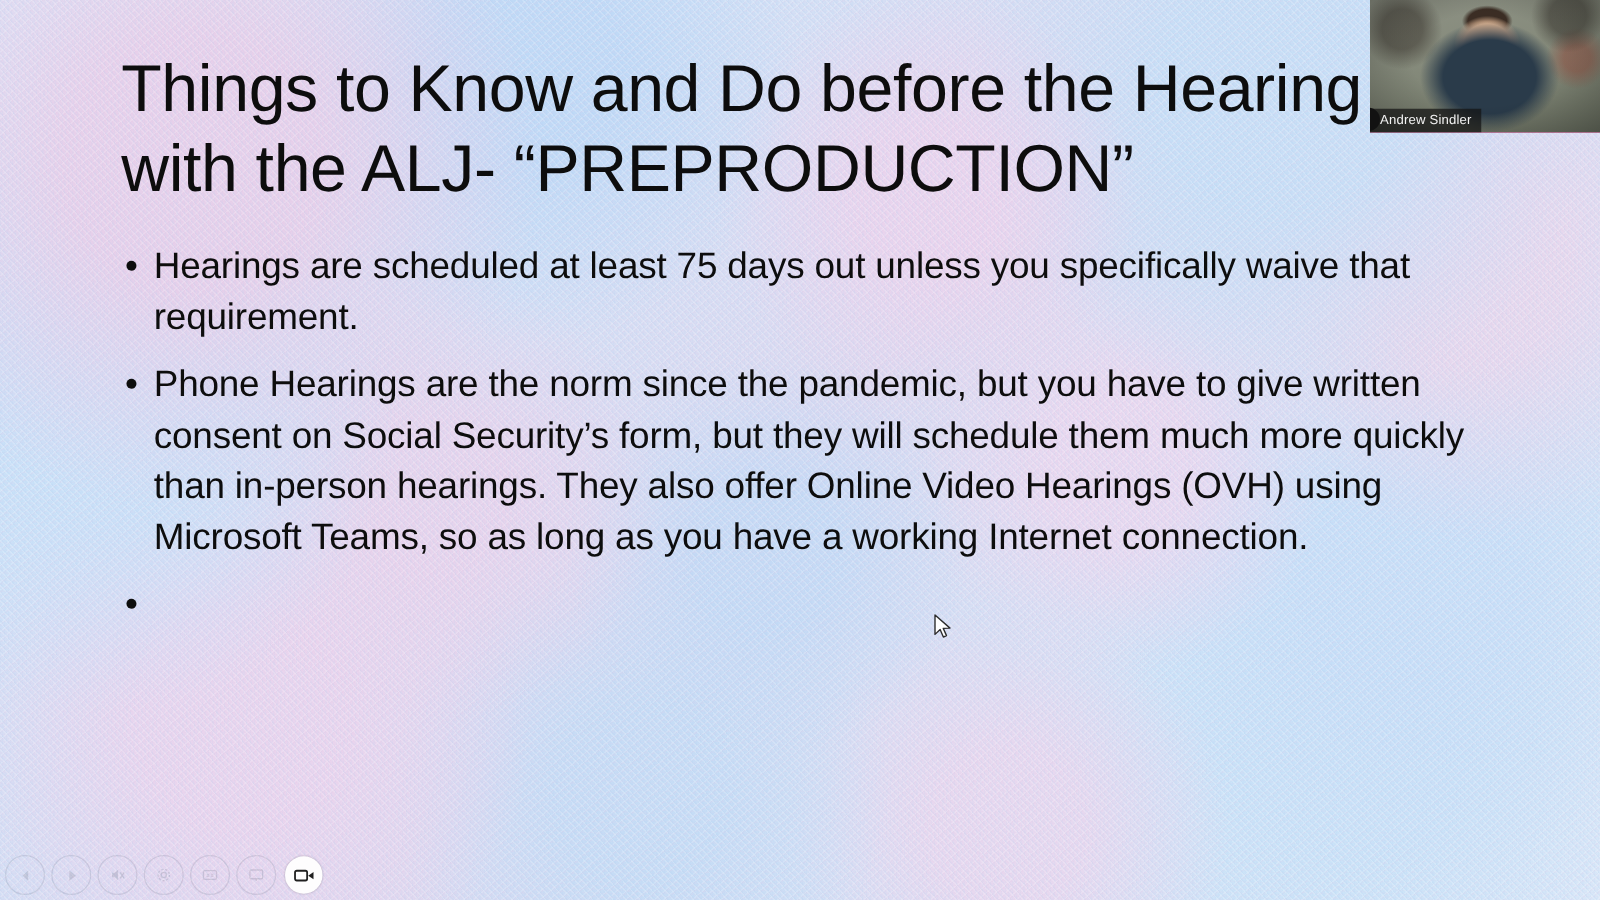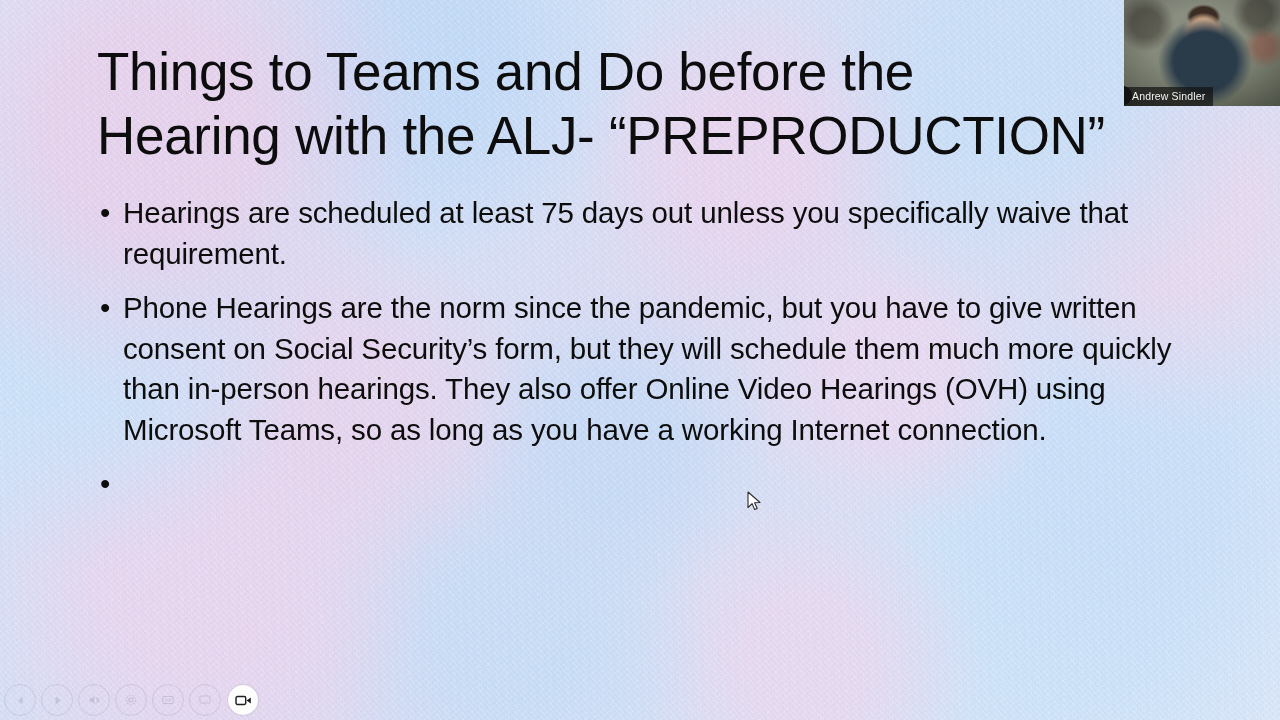--- a/index.html
+++ b/index.html
@@ -92,21 +92,21 @@
     top: 0;
     font-size: 29.5px;
     line-height: 40.5px;
   }
 
   
   #video-tile {
     position: absolute;
     right: 0;
     top: 0;
-    width: 156px;
+    width: 184px;
     height: 106px;
     overflow: hidden;
     background: #be185d;
   }
   #video-frame {
     position: absolute;
     inset: 0;
     background:
       radial-gradient(ellipse 42% 58% at 52% 58%, #2a3b4a 0 48%, rgba(42,59,74,0) 72%),
       radial-gradient(ellipse 17% 26% at 51% 34%, #d9b190 0 62%, rgba(217,177,144,0) 85%),
@@ -196,21 +196,21 @@
 </head>
 <body>
 
 <div id="stage">
 
   <div id="slide-bg"></div>
   <div id="slide-noise"></div>
 
   <div id="slide-content">
 
-    <div id="slide-title">Things to Teams and Do before the Hearing with the ALJ- “PREPRODUCTION”</div>
+    <div id="slide-title">Things to Know and Do before the Hearing with the ALJ- “PREPRODUCTION”</div>
 
     <ul id="bullet-list">
 
       <li class="bullet-item">
         <span class="dot">•</span>
         <span>Hearings are scheduled at least 75 days out unless you specifically waive that requirement.</span>
       </li>
 
       <li class="bullet-item">
         <span class="dot">•</span>

